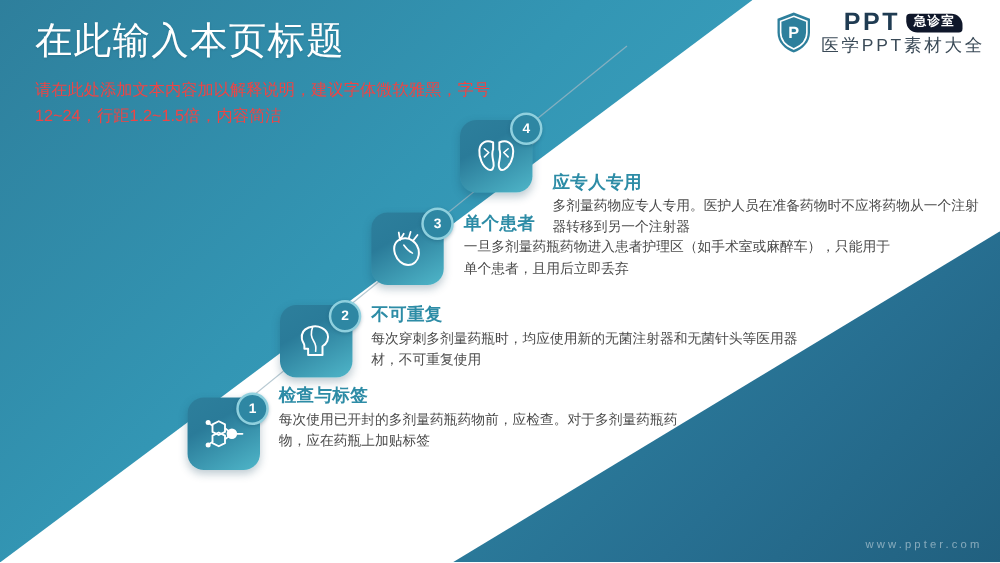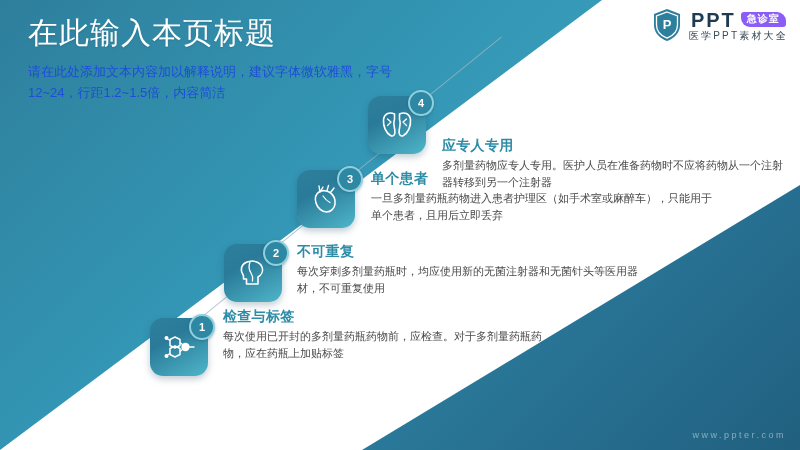--- a/index.html
+++ b/index.html
@@ -64,21 +64,21 @@
     font-size: 30px;
     font-weight: normal;
     color: #ffffff;
     letter-spacing: 1px;
     line-height: 1.15;
     margin: 0 0 10px 0;
     text-shadow: 0 1px 2px rgba(0,0,0,0.12);
   }
   .slide-subtitle {
     font-size: 13px;
-    color: #1d4ed8;
+    color: #ef4444;
     line-height: 1.65;
     margin: 0;
     max-width: 410px;
   }
 
   
   .logo {
     position: absolute;
     right: 12px;
     top: 8px;
@@ -104,32 +104,32 @@
     gap: 5px;
   }
   .logo-ppt {
     font-size: 20px;
     font-weight: bold;
     color: #1f3b52;
     letter-spacing: 2px;
     line-height: 1;
   }
   .logo-badge {
-    background: #8b5cf6;
+    background: #0f172a;
     color: #ffffff;
     font-size: 10px;
     font-weight: bold;
     padding: 2px 6px 3px 6px;
     border-radius: 3px 9px 3px 9px;
     line-height: 1;
     letter-spacing: 1px;
     white-space: nowrap;
   }
   .logo-sub {
-    font-size: 10px;
+    font-size: 14px;
     color: #3a4a57;
     letter-spacing: 2.2px;
     line-height: 1;
     white-space: nowrap;
   }
 
   
   .steps {
     position: absolute;
     inset: 0;

